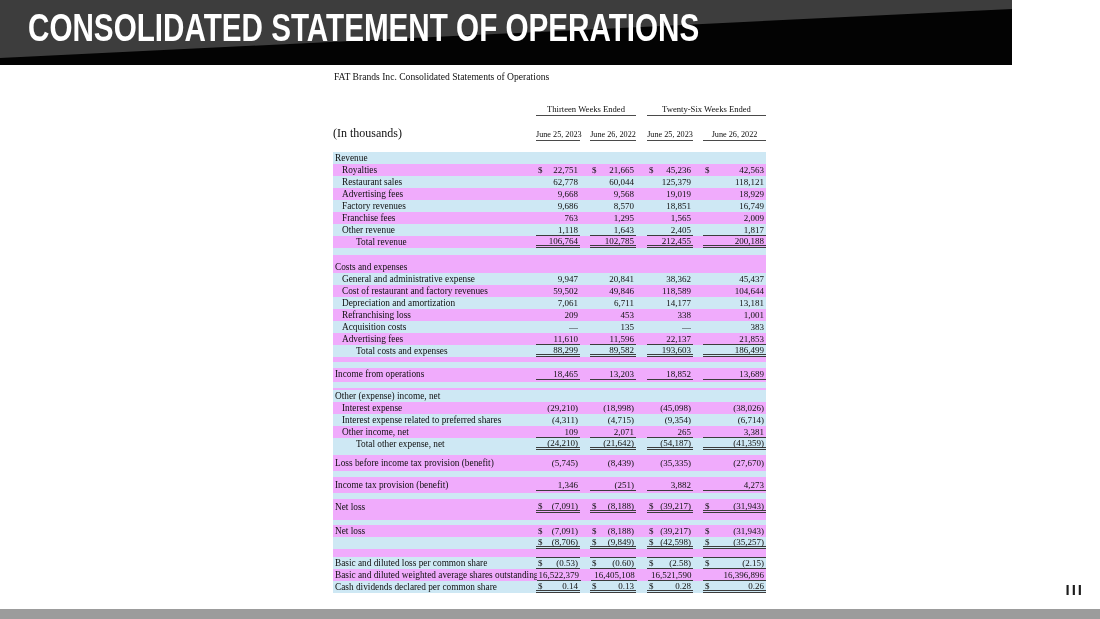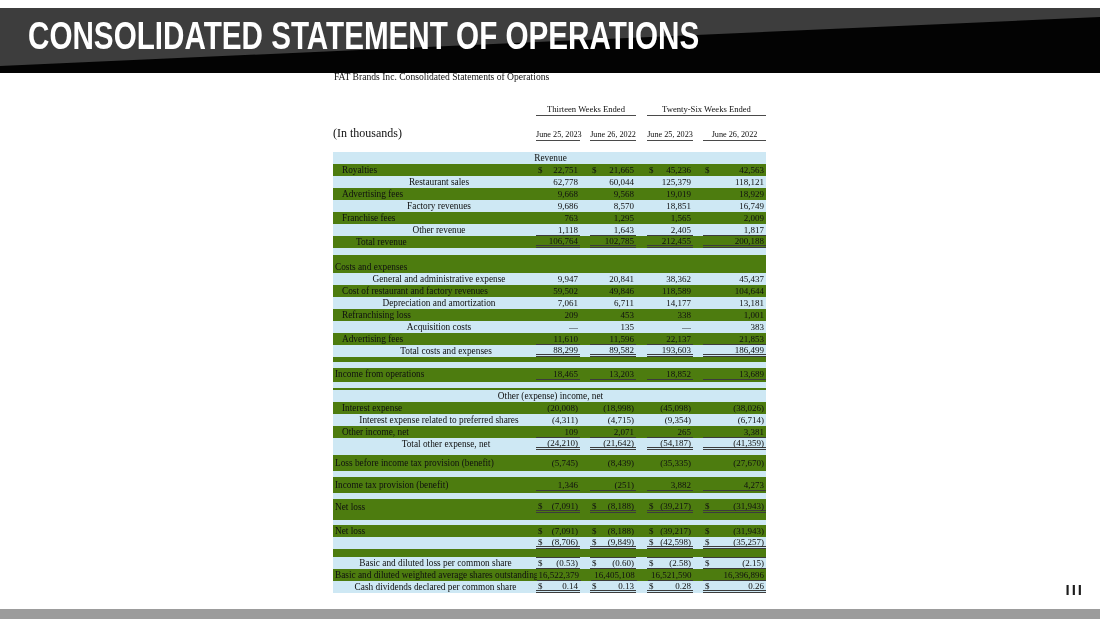--- a/index.html
+++ b/index.html
@@ -2,21 +2,21 @@
 <html style="--row-blue: #cee8f4; --header-band: #3d3d3d; --header-base: #030303; --footer-bar: #9c9c9c; --rule: #3c3c3c;"><head>
 <meta charset="utf-8">
 <style>
   * { margin:0; padding:0; box-sizing:border-box; }
   html,body { width:1100px; height:619px; }
   body { font-family:"Liberation Serif", serif; background:#ffffff; position:relative; overflow:hidden; }
 
   .page { position:absolute; inset:0; width:1100px; height:619px; background:#fff; }
 
   
-  .banner { position:absolute; top:8px; left:0; width:1100px; height:65px; background:var(--header-base,#000); }
+  .banner { position:absolute; top:0; left:0; width:1012px; height:65px; background:var(--header-base,#000); }
   .banner-band { position:absolute; inset:0; background:var(--header-band,#3d3d3d);
                  clip-path:polygon(0 0, 100% 0, 100% 9px, 0 58px); }
   .slide-title { position:absolute; left:28px; top:7px; color:#fff;
                  font-family:"Liberation Sans", sans-serif; font-weight:bold;
                  font-size:39px; line-height:1.1; white-space:nowrap;
                  transform:scaleX(0.76); transform-origin:left center; letter-spacing:0px; }
 
   
   .footer-bar { position:absolute; left:0; bottom:0; width:1100px; height:10px; background:var(--footer-bar,#9c9c9c); }
   .page-marker { position:absolute; right:16px; top:581px; font-family:"Liberation Sans", sans-serif;
@@ -34,22 +34,22 @@
 
   .dates-row { display:flex; height:14px; margin-bottom:11px; align-items:flex-end; }
   .units { font-size:12px; align-self:flex-end; }
   .dcell { text-align:center; font-size:8.2px; border-bottom:1px solid #4a4a4a; white-space:nowrap; padding-bottom:1px; }
   .dcell.c1 { width:44px; }
   .dcell.c2 { width:46px; margin-left:10px; }
   .dcell.c3 { width:46px; margin-left:11px; }
   .dcell.c4 { width:63px; margin-left:10px; }
 
   .row { display:flex; height:12px; align-items:center; }
-  .row.bg-blue { background:var(--row-blue,#cee8f4);text-align:center; }
-  .row.bg-white { background:#4d7c0f; }
+  .row.bg-blue { background:var(--row-blue,#cee8f4); }
+  .row.bg-white { background:#f0abfc; }
   .lbl { flex:1 1 auto; min-width:0; white-space:nowrap; overflow:hidden; padding-left:2px; }
   .lbl.indent1 { padding-left:9px; }
   .lbl.indent2 { padding-left:23px; }
 
   .cell { position:relative; height:100%; display:flex; align-items:center; justify-content:flex-end;
           padding-right:2px; font-size:9px; white-space:nowrap; }
   .cell.c1 { width:44px; }
   .cell.c2 { width:46px; margin-left:10px; }
   .cell.c3 { width:46px; margin-left:11px; }
   .cell.c4 { width:63px; margin-left:10px; }
@@ -327,21 +327,21 @@
         </div>
         <div class="row bg-white spacer" style="height: 2px;"></div>
         <div class="row bg-blue spacer" style="height: 6px;"></div>
         <div class="row bg-white spacer" style="height: 2px;"></div>
         <div class="row bg-blue">
           <div class="lbl indent0">Other (expense) income, net</div>
         </div>
         <div class="row bg-white">
           <div class="lbl indent1">Interest expense</div>
           <div class="cell c1">
-            <span class="val">(20,008)</span>
+            <span class="val">(29,210)</span>
           </div>
           <div class="cell c2">
             <span class="val">(18,998)</span>
           </div>
           <div class="cell c3">
             <span class="val">(45,098)</span>
           </div>
           <div class="cell c4">
             <span class="val">(38,026)</span>
           </div>

